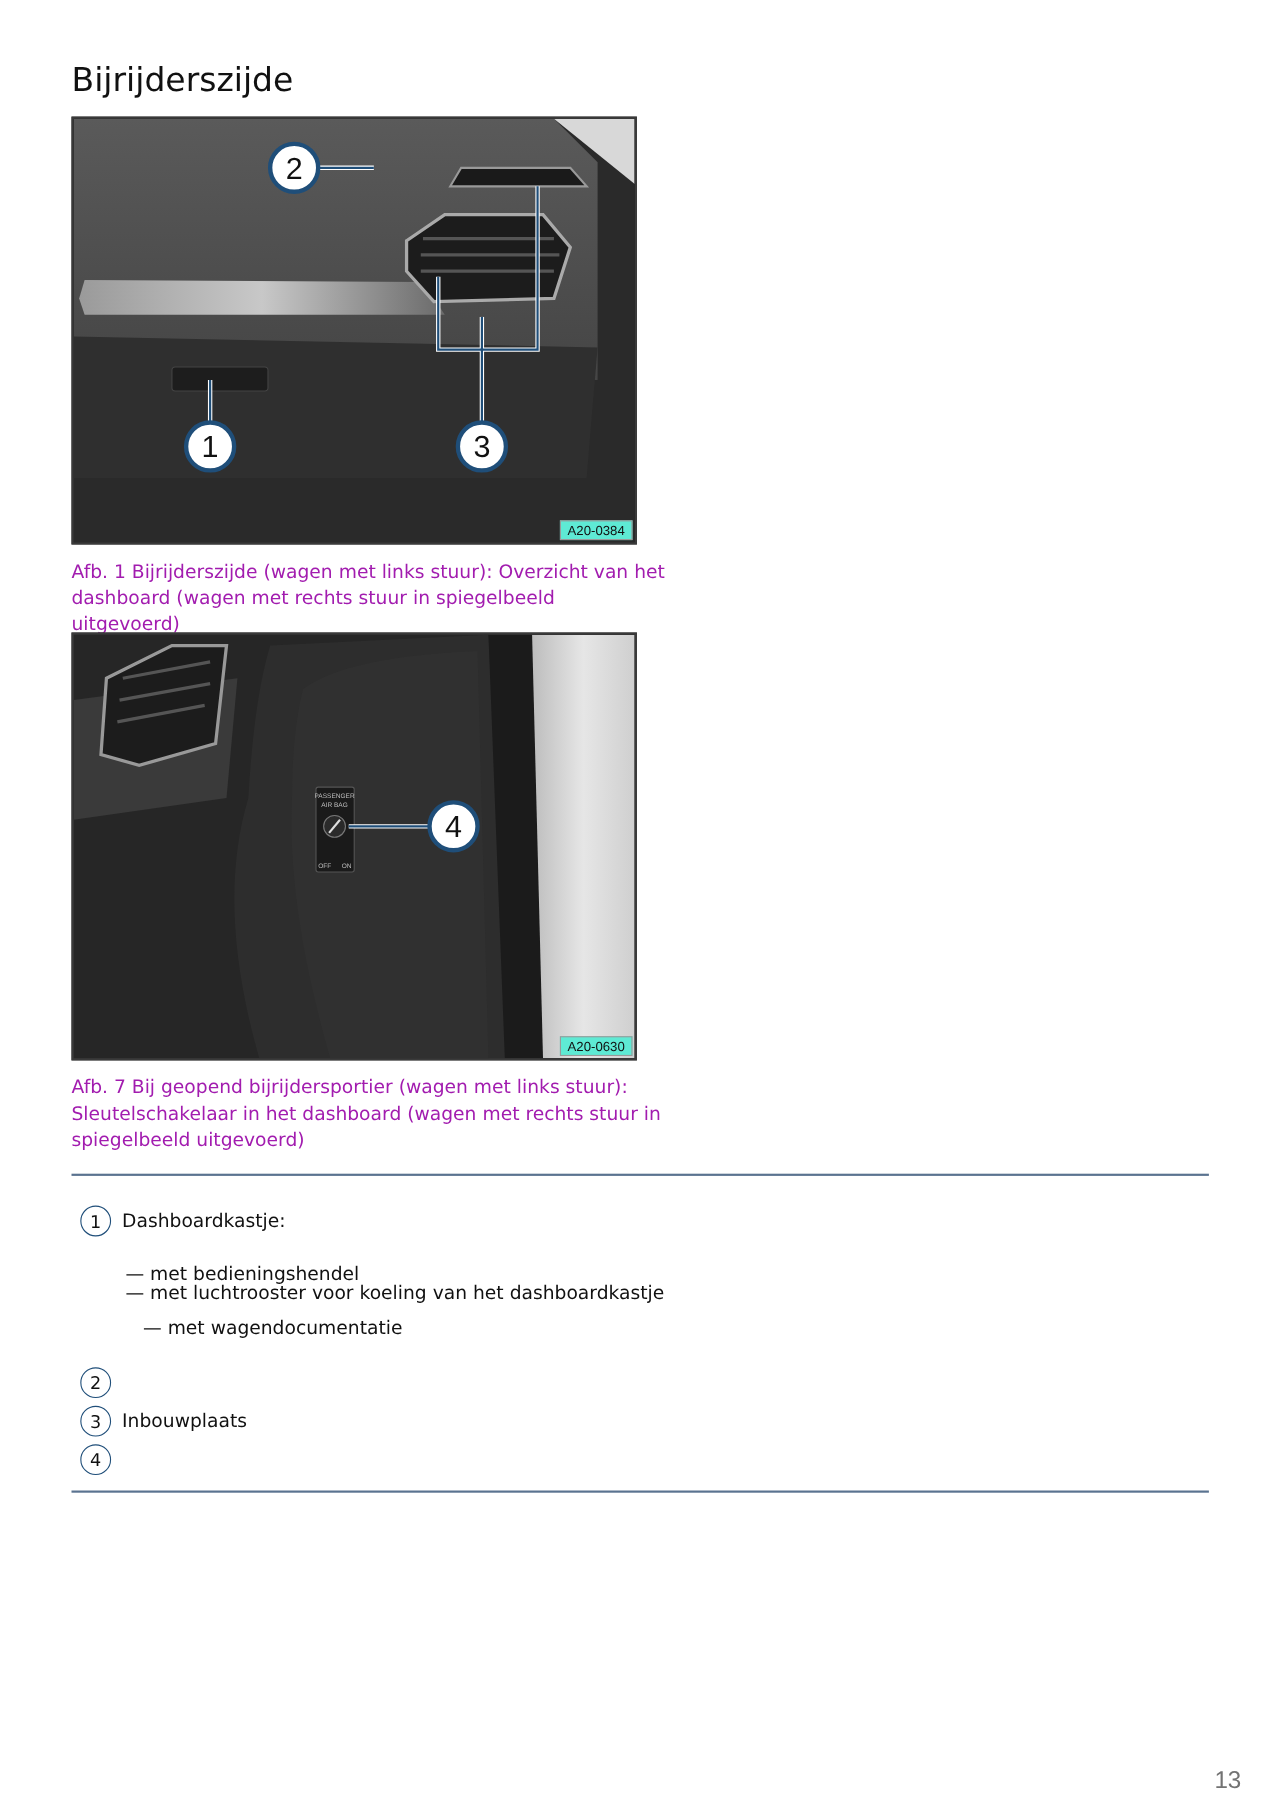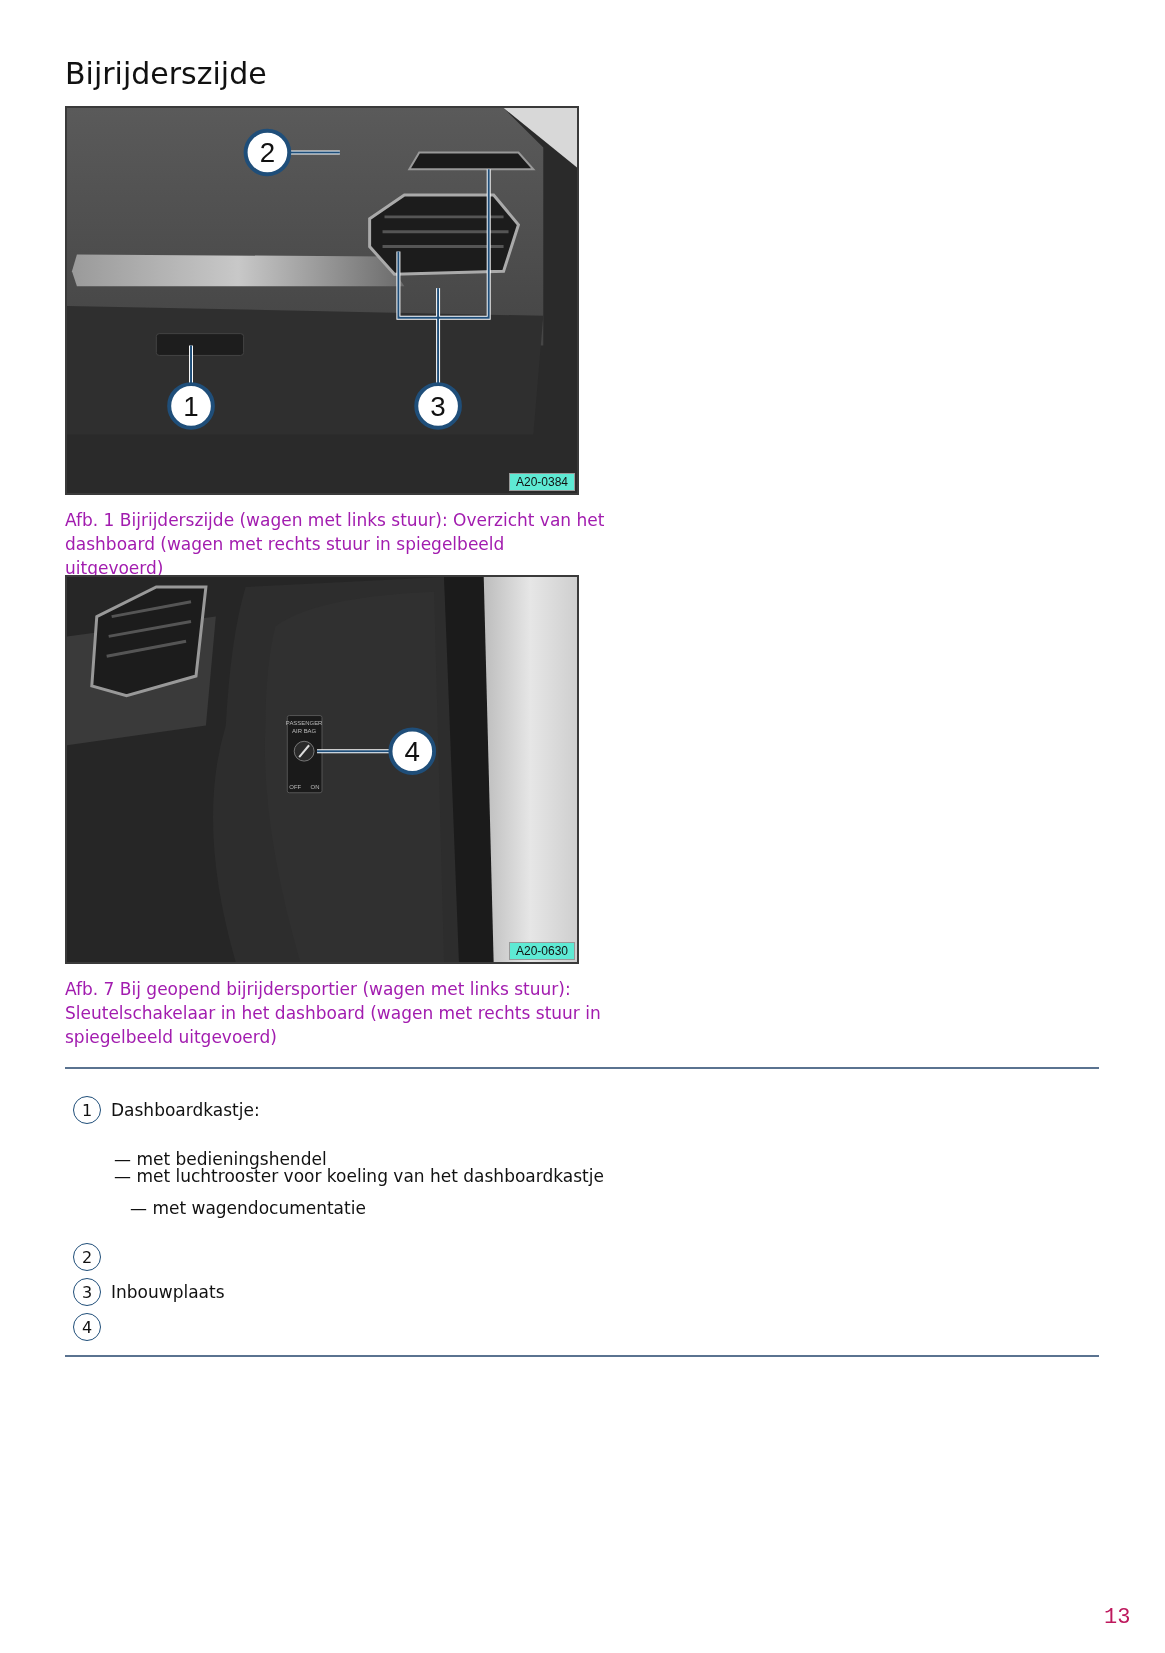--- a/index.html
+++ b/index.html
@@ -12,21 +12,21 @@
   .fig-code{position:absolute;right:2px;bottom:2px;background:#5eead4;color:#111;font-family:"Liberation Sans",sans-serif;font-size:12px;padding:1px 6px;border:1px solid #999;}
   .caption{position:absolute;left:65px;width:540px;font-size:17px;line-height:24px;color:#a21caf;}
   .cap1{top:508px;}
   .cap2{top:977px;}
   .rule{position:absolute;left:65px;width:1034px;height:2px;background:#5a7390;}
   .rule-top{top:1067px;}
   .rule-bottom{top:1355px;}
   .legend-item{position:absolute;left:73px;display:flex;align-items:center;font-size:17px;color:#111;}
   .badge{width:28px;height:28px;border:1.5px solid #1f4e79;border-radius:50%;display:flex;align-items:center;justify-content:center;font-size:16px;margin-right:10px;box-sizing:border-box;color:#111;}
   .sub-item{position:absolute;left:114px;font-size:17px;color:#111;}
-  .page-number{position:absolute;left:1104px;top:1605px;font-family:Liberation Mono, monospace;font-size:22px;color:#be185d;}
+  .page-number{position:absolute;left:1104px;top:1605px;font-family:Liberation Sans, sans-serif;font-size:22px;color:#737373;}
 </style>
 </head>
 <body>
 
 <div class="title">Bijrijderszijde</div>
 
 <div class="figure fig1">
   <svg viewBox="0 0 514 389" preserveAspectRatio="none">
     <defs>
       <linearGradient id="g1top" x1="0" y1="0" x2="0" y2="1">

